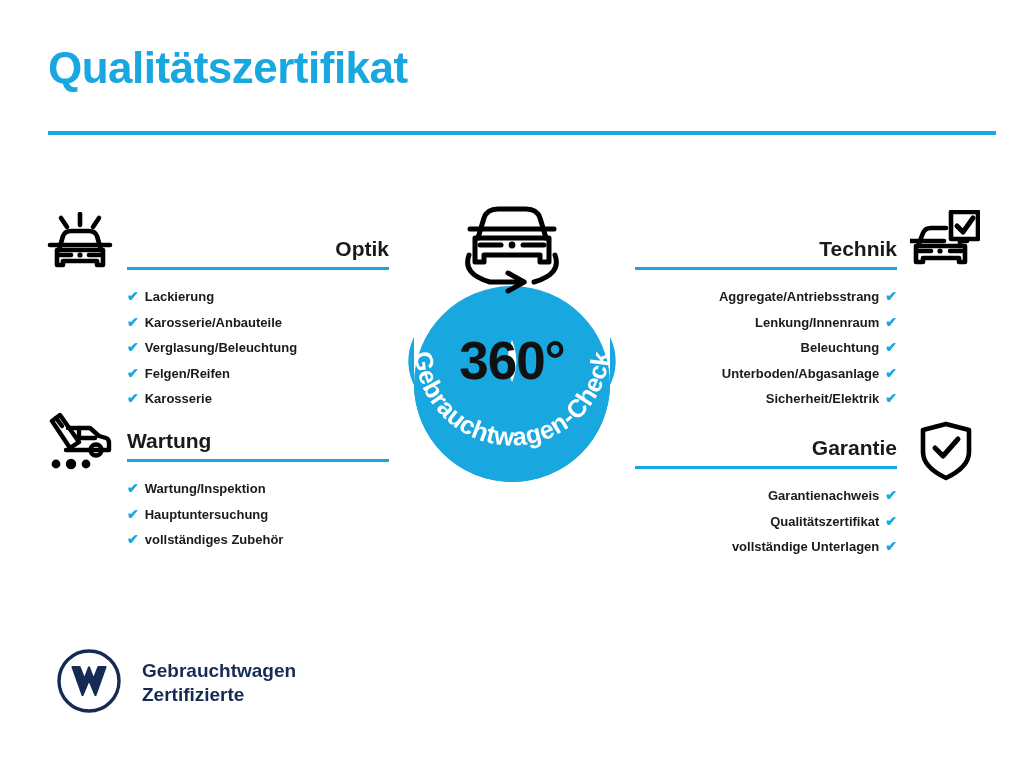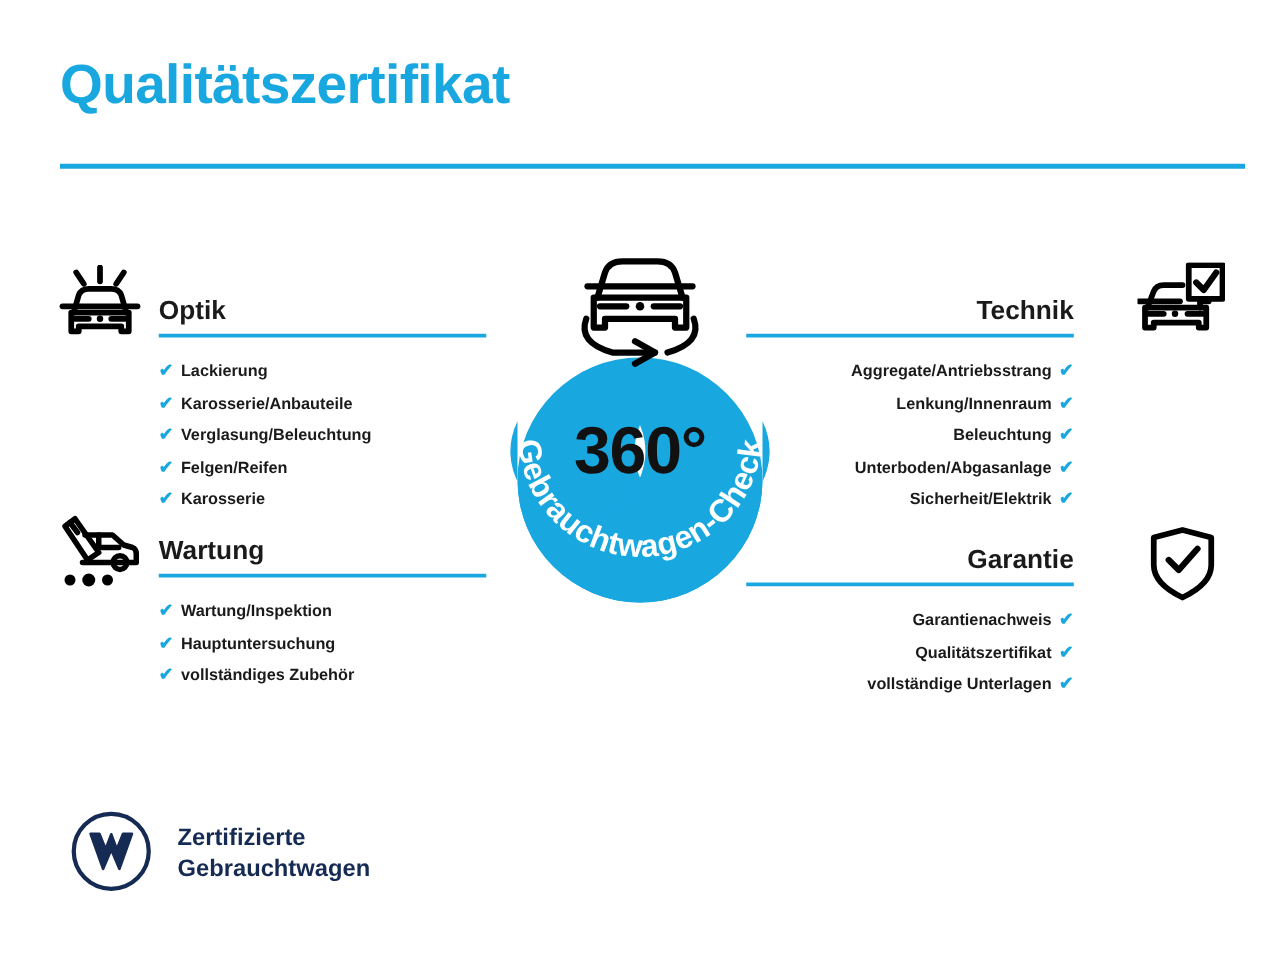--- a/index.html
+++ b/index.html
@@ -41,23 +41,23 @@
     height: 4px;
     background: #19A7E0;
   }
 
   
   .section {
     position: absolute;
     width: 262px;
   }
   .section.left  { left: 127px; }
-  .section.right { left: 597px; }
-
-  .sec-optik    { top: 237px; }
+  .section.right { left: 635px; }
+
+  .sec-optik    { top: 237px; text-align: right; }
   .sec-wartung  { top: 429px; }
   .sec-technik  { top: 237px; }
   .sec-garantie { top: 436px; }
 
   .sec-head {
     font-size: 21px;
     font-weight: bold;
     color: #1a1a1a;
     line-height: 1.1;
     white-space: nowrap;
@@ -358,18 +358,18 @@
 
   <div class="footer-lockup">
     <div class="vw-mark">
       <svg width="66" height="66" viewBox="0 0 66 66" fill="none" stroke="#162B54">
         <circle cx="33" cy="33" r="30" stroke-width="3.4"></circle>
         <path d="M16.5 19 L23.5 19 L28.5 31.5 L33 19.5 L37.5 31.5 L42.5 19 L49.5 19
                  L39.5 47 L33 31.5 L26.5 47 Z" fill="#162B54" stroke="#162B54" stroke-width="2.2" stroke-linejoin="round"></path>
       </svg>
     </div>
     <div class="footer-text">
+      <div>Gebrauchtwagen</div>
       <div>Zertifizierte</div>
-      <div>Gebrauchtwagen</div>
     </div>
   </div>
 
 </div>
 
 </body></html>

